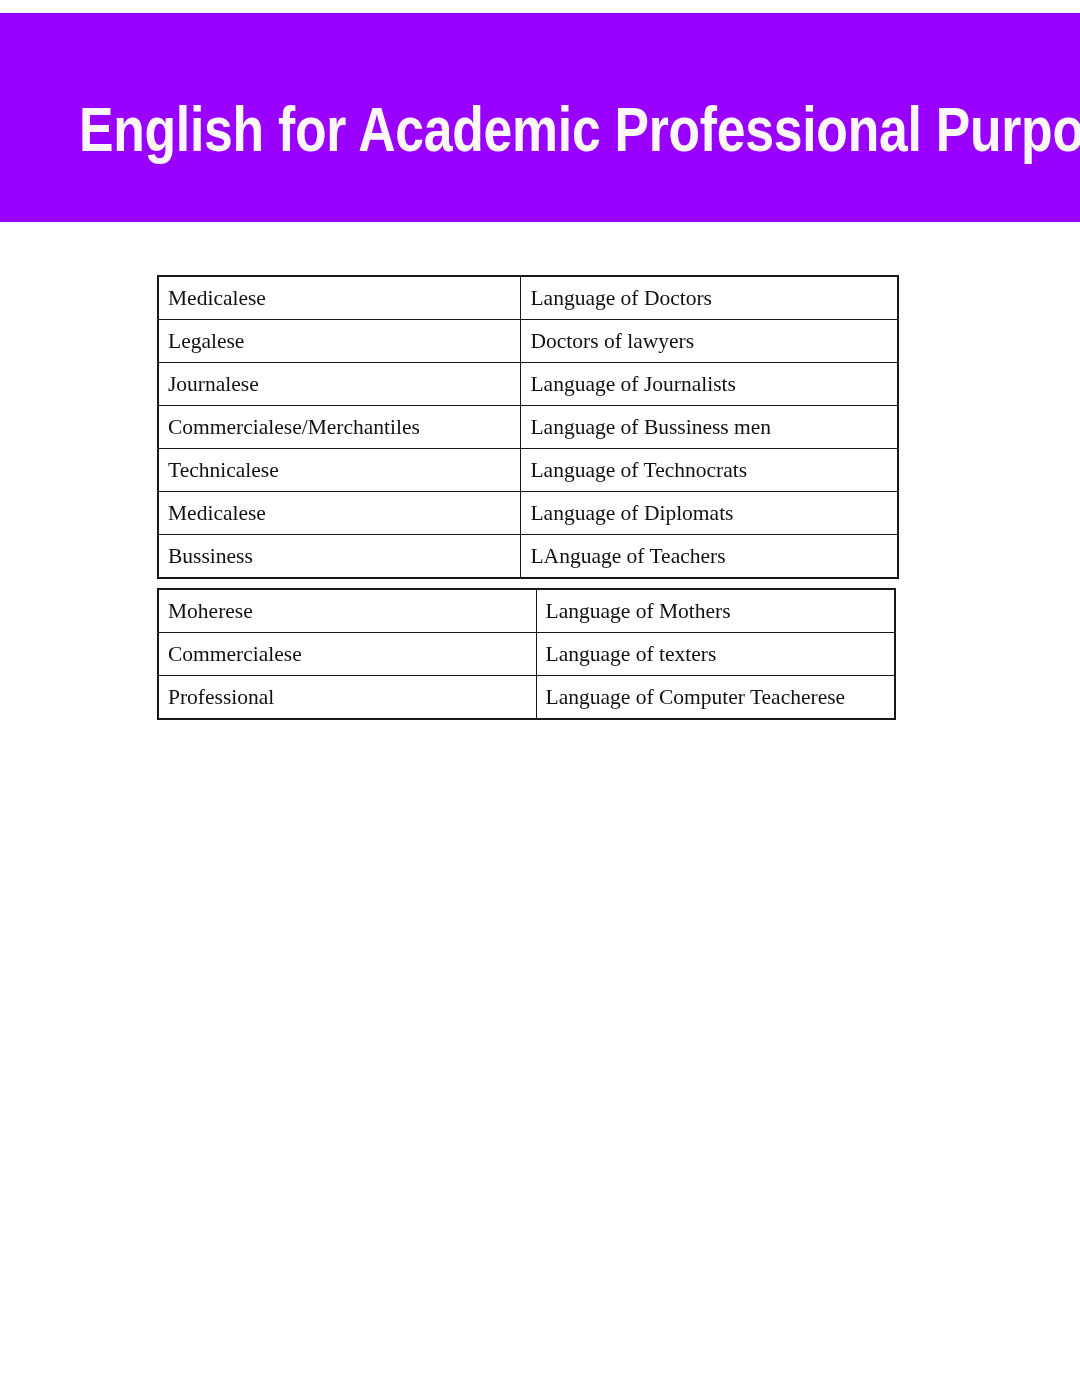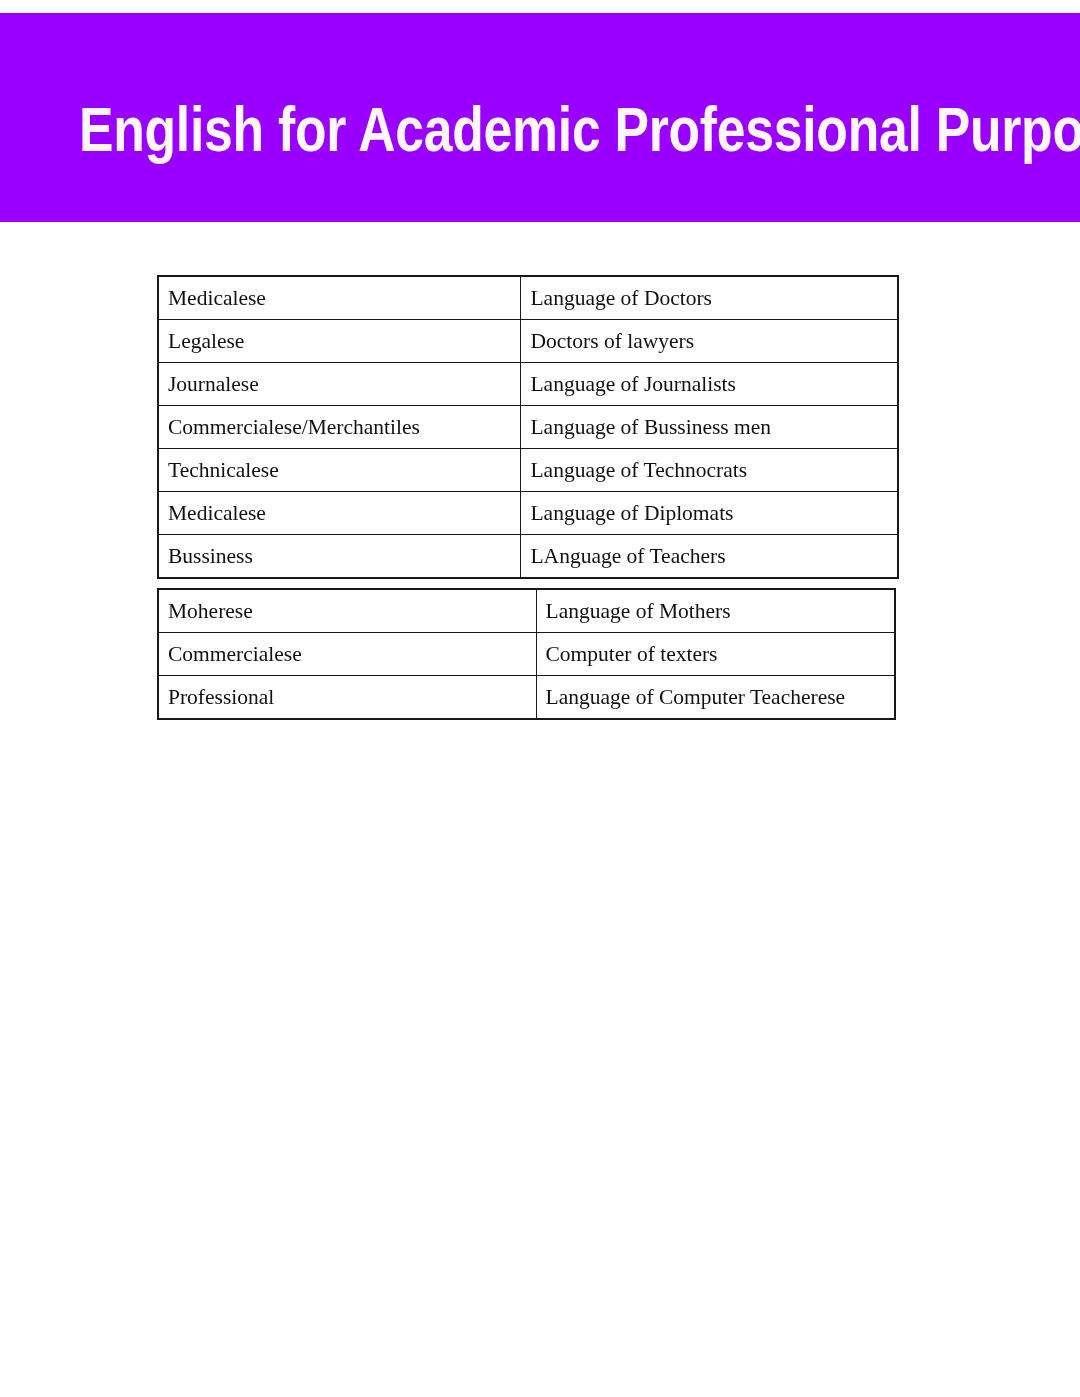--- a/index.html
+++ b/index.html
@@ -141,21 +141,21 @@
       <col class="col-term">
       <col class="col-def">
     </colgroup>
     <tbody>
       <tr>
         <td>Moherese</td>
         <td>Language of Mothers</td>
       </tr>
       <tr>
         <td>Commercialese</td>
-        <td>Computer of texters</td>
+        <td>Language of texters</td>
       </tr>
       <tr>
         <td>Professional</td>
         <td>Language of Computer Teacherese</td>
       </tr>
     </tbody>
   </table>
 
 </div>
 

